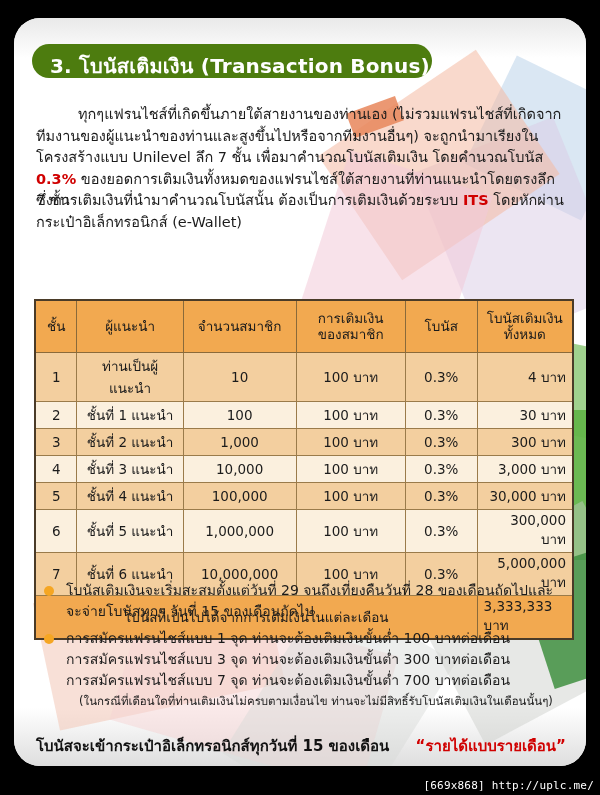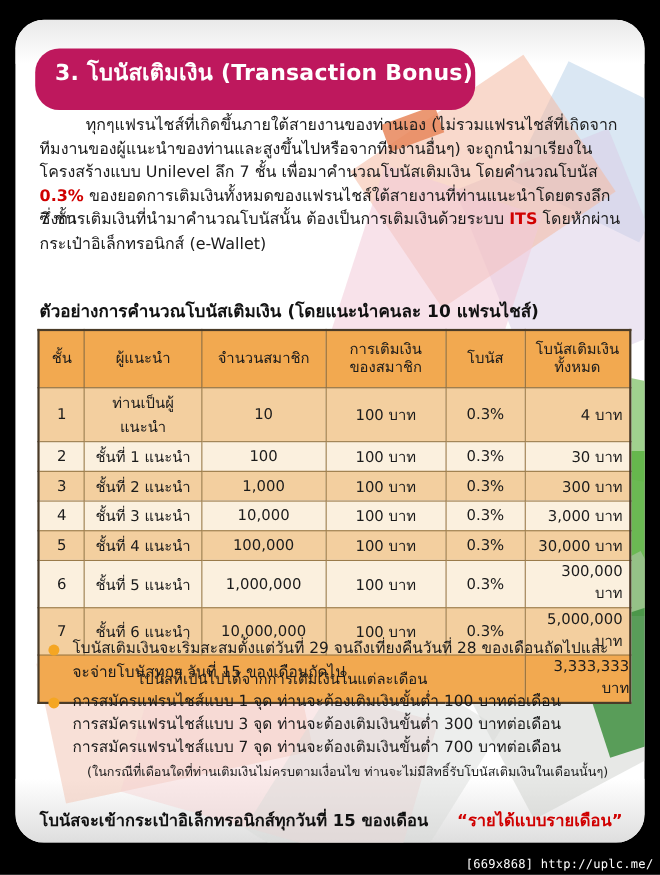--- a/index.html
+++ b/index.html
@@ -120,22 +120,22 @@
     left: 0; top: 0;
     width: 572px; height: 748px;
   }
 
   
   #header-pill {
     position: absolute;
     left: 18px;
     top: 26px;
     width: 400px;
-    height: 56px;
-    background: #be185d;
+    height: 34px;
+    background: #4d7c0f;
     border-radius: 22px;
     color: #ffffff;
     font-size: 20px;
     font-weight: bold;
     line-height: 44px;
     padding-left: 18px;
     letter-spacing: .2px;
     white-space: nowrap;
   }
 
@@ -203,21 +203,21 @@
   tbody tr.row-odd  td { background: #f3cf9f; }
   tbody tr.row-even td { background: #fbf0de; }
 
   #bonus-table tfoot td {
     background: #f2a950;
     text-align: center;
     font-size: 13.5px;
     height: 26px;
     border-color: #8a6a3a;
   }
-  #bonus-table tfoot td.sum-value { text-align: right; padding-right: 0; }
+  #bonus-table tfoot td.sum-value { text-align: left; padding-right: 0; }
 
   
   #notes {
     position: absolute;
     left: 22px;
     top: 562px;
     width: 530px;
   }
   .note-block {
     position: relative;
@@ -296,21 +296,20 @@
     <div class="deco deco-purple-tri"></div>
 
     <div id="content">
 
       <div id="header-pill">3. โบนัสเติมเงิน (Transaction Bonus)</div>
 
       <p class="para" id="para-1"><span>ทุกๆแฟรนไชส์ที่เกิดขึ้นภายใต้สายงานของท่านเอง (ไม่รวมแฟรนไชส์ที่เกิดจากทีมงานของผู้แนะนำของท่านและสูงขึ้นไปหรือจากทีมงานอื่นๆ) จะถูกนำมาเรียงในโครงสร้างแบบ Unilevel ลึก 7 ชั้น เพื่อมาคำนวณโบนัสเติมเงิน โดยคำนวณโบนัส </span><span class="accent-red">0.3%</span><span> ของยอดการเติมเงินทั้งหมดของแฟรนไชส์ใต้สายงานที่ท่านแนะนำโดยตรงลึก 7 ชั้น</span></p>
 
       <p class="para" id="para-2"><span>ซึ่งการเติมเงินที่นำมาคำนวณโบนัสนั้น ต้องเป็นการเติมเงินด้วยระบบ </span><span class="accent-red">ITS</span><span> โดยหักผ่านกระเป๋าอิเล็กทรอนิกส์ (e-Wallet)</span></p>
 
-      <div id="table-caption">ตัวอย่างการคำนวณโบนัสเติมเงิน (โดยแนะนำคนละ 10 แฟรนไชส์)</div>
 
       <table id="bonus-table">
         <thead>
           <tr>
             <th class="col-lv">ชั้น</th>
             <th class="col-ref">ผู้แนะนำ</th>
             <th class="col-mem">จำนวนสมาชิก</th>
             <th class="col-top"><span>การเติมเงิน</span><br><span>ของสมาชิก</span></th>
             <th class="col-bon">โบนัส</th>
             <th class="col-tot" style=""><span>โบนัสเติมเงิน</span><br><span>ทั้งหมด</span></th>

